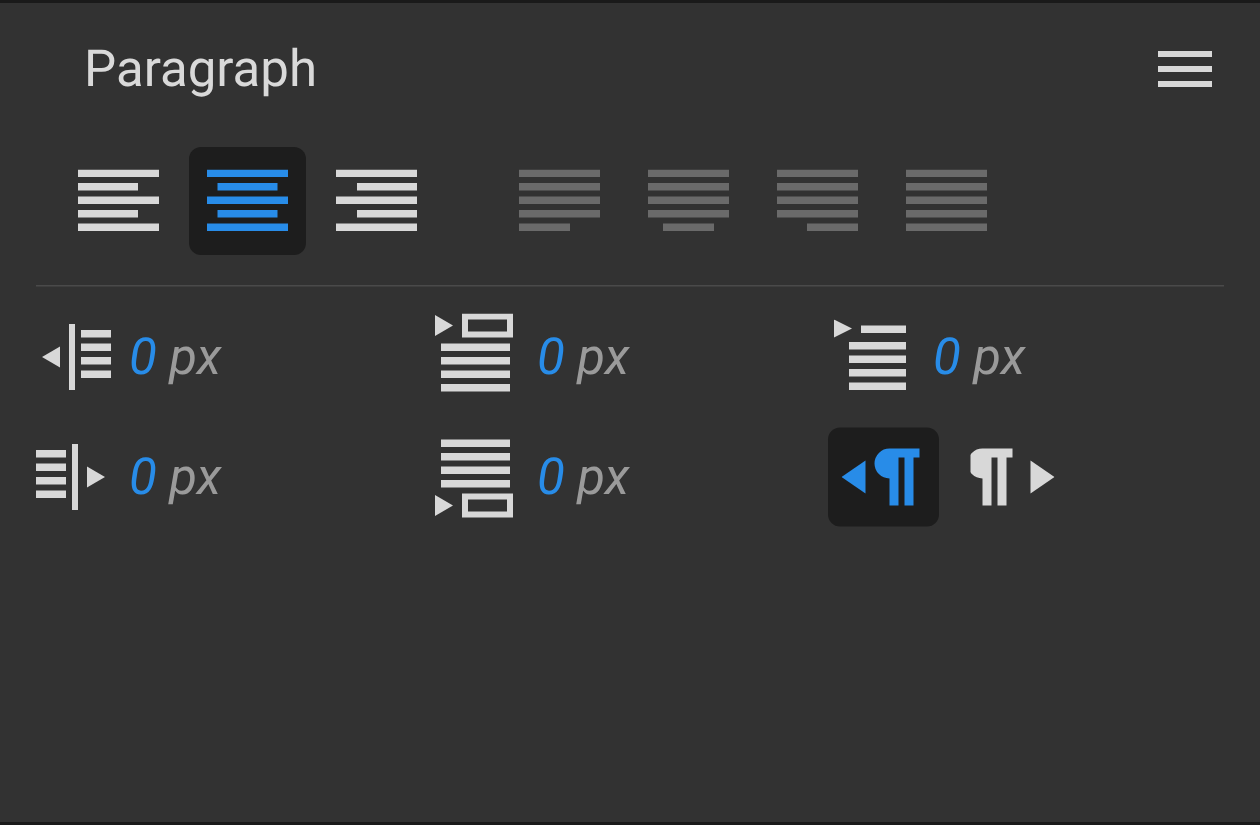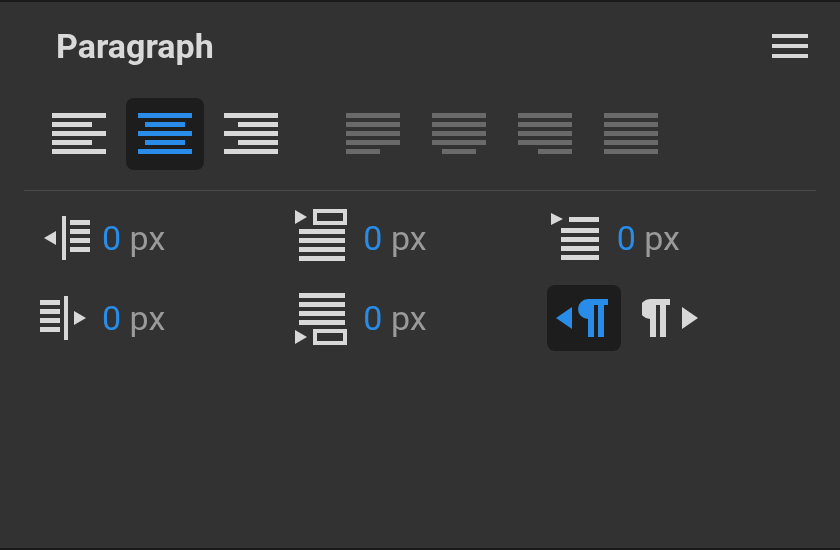--- a/index.html
+++ b/index.html
@@ -21,21 +21,21 @@
   .panel-header {
     display: flex;
     justify-content: space-between;
     align-items: center;
     padding: 0 32px 0 56px;
     margin-bottom: 32px;
   }
   .panel-title {
     color: #d9d9d9;
     font-size: 34px;
-    font-weight: 700;
+    font-weight: 400;
   }
   .menu-btn {
     cursor: pointer;
   }
   .align-row {
     display: flex;
     align-items: center;
     gap: 8px;
     padding: 0 40px;
     margin-bottom: 20px;
@@ -54,24 +54,25 @@
   }
   .align-gap {
     width: 28px;
   }
   .divider {
     height: 1px;
     background: #4a4a4a;
     margin: 0 24px 18px 24px;
   }
   .fields {
-    padding: 0 40px;
+    padding: 0 24px;
     display: grid;
     grid-template-columns: 1fr 1fr 1fr;
     row-gap: 18px;
+    font-style: italic;
   }
   .field {
     display: flex;
     align-items: center;
     gap: 12px;
   }
   .field-value {
     font-size: 34px;
     white-space: nowrap;
   }

